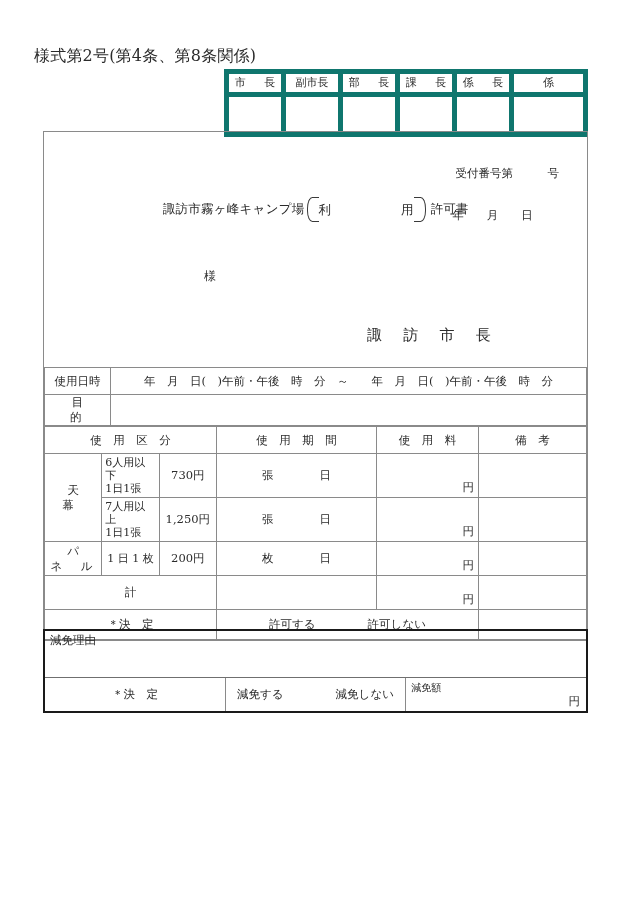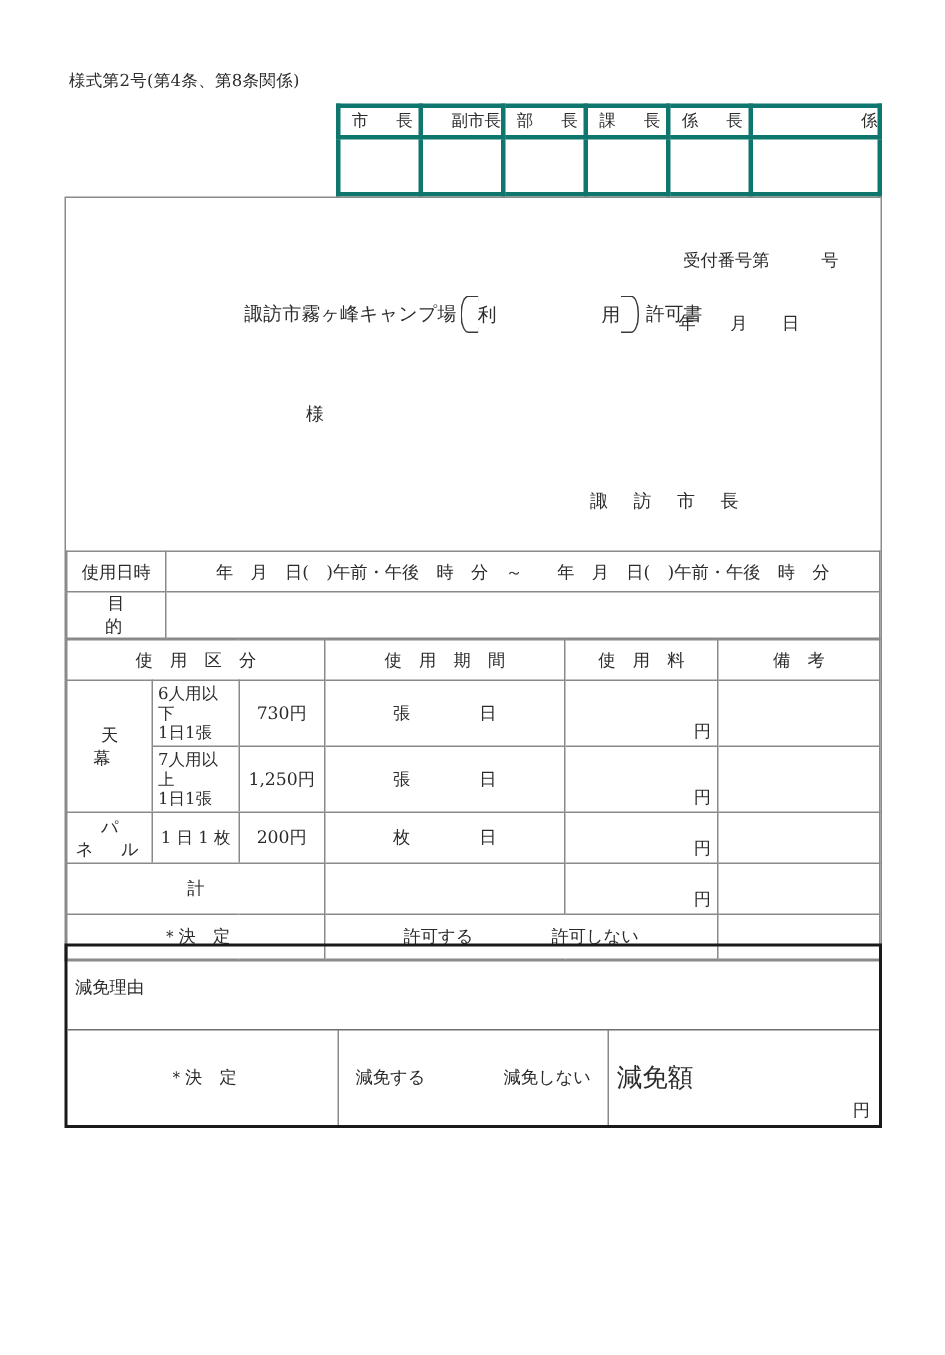--- a/index.html
+++ b/index.html
@@ -14,41 +14,41 @@
     font-family: "DejaVu Serif", "Liberation Serif", serif;
     color: #2b2b2b;
     -webkit-font-smoothing: antialiased;
   }
 
   .page { position: absolute; inset: 0; }
 
   
   .form-no {
     position: absolute;
-    left: 46px;
+    left: 34px;
     top: 46px;
-    font-size: 11px;
+    font-size: 16px;
     letter-spacing: 0.2px;
     white-space: nowrap;
     text-align: right;
   }
 
   
   .approval {
     position: absolute;
     left: 224px;
     top: 69px;
     width: 364px;
     border-collapse: collapse;
     table-layout: fixed;
   }
   .approval td {
-    border: 3px solid #0f766e;
+    border: 5px solid #0f766e;
     font-size: 11px;
-    text-align: right;
+    text-align: center;
     padding: 0;
     height: 18px;
     line-height: 18px;
   }
   .approval tr.blank td { height: 35px; }
   .approval .sp { letter-spacing: 0.35em; text-indent: 0.35em; }
 
   
   .mainframe {
     position: absolute;
@@ -126,21 +126,21 @@
   .sama {
     position: absolute;
     left: 160px;
     top: 136px;
     font-size: 12px;
   }
   .mayor {
     position: absolute;
     right: 88px;
     top: 194px;
-    font-size: 12px;
+    font-size: 15px;
     letter-spacing: 0.55em;
     white-space: nowrap;
   }
 
   
   table.grid {
     width: 100%;
     border-collapse: collapse;
     table-layout: fixed;
     font-size: 11.5px;
@@ -201,29 +201,29 @@
     box-sizing: border-box;
   }
   .exempt table {
     width: 100%;
     border-collapse: collapse;
     table-layout: fixed;
     font-size: 11.5px;
   }
   .exempt td {
     border: 1px solid #8a8a8a;
-    padding: 20px 5px;
+    padding: 2px 5px;
     box-sizing: border-box;
     vertical-align: top;
   }
   .exempt td.reason { height: 46px; border: none; border-bottom: 1px solid #6f6f6f; }
   .exempt td.dec { height: 34px; text-align: center; vertical-align: middle; border-left: none; border-bottom: none; }
   .exempt td.opts { height: 34px; text-align: center; vertical-align: middle; border-bottom: none; margin-top: 28px; }
   .exempt td.amt { height: 34px; position: relative; border-right: none; border-bottom: none; }
-  .exempt .amt .lab { font-size: 17px; }
+  .exempt .amt .lab { font-size: 10px; }
   .exempt .amt .yen { position: absolute; right: 6px; bottom: 2px; font-size: 11.5px; }
   .opt-pair { display: flex; justify-content: center; gap: 52px; }
 </style>
 </head>
 <body>
 
 <div class="page">
 
   <div class="form-no">様式第2号(第4条、第8条関係)</div>
 

